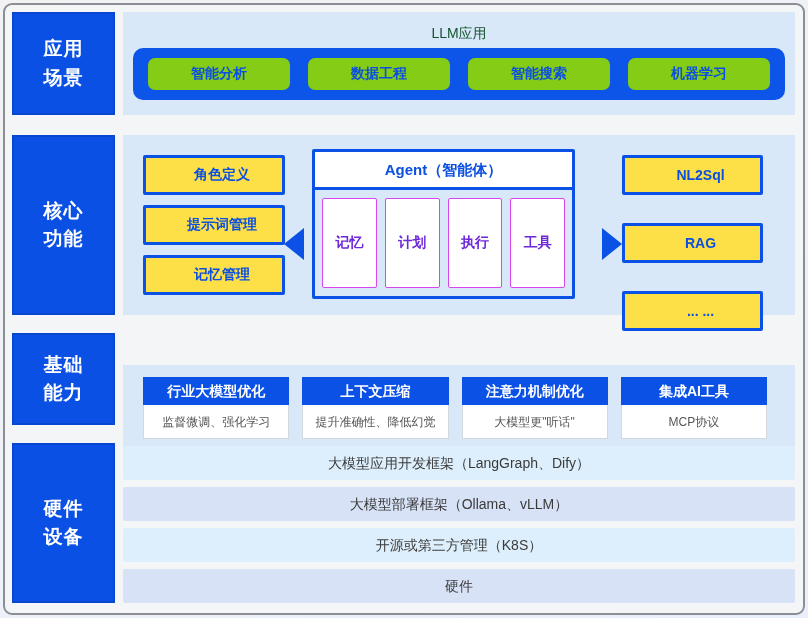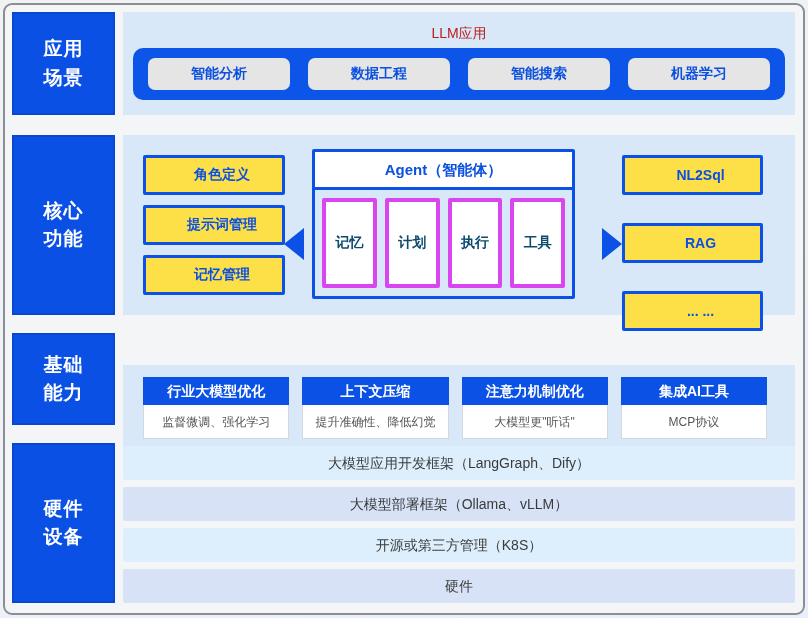--- a/index.html
+++ b/index.html
@@ -17,42 +17,42 @@
   .lbox3{top:333px;height:92px;}
   .lbox4{top:443px;height:160px;}
 
   
   .panel{position:absolute;left:123px;width:672px;background:#d9e8f8;box-sizing:border-box;}
   .p1{top:12px;height:103px;}
   .p2{top:135px;height:180px;}
   .p3{top:333px;height:92px;display:flex;gap:13px;padding:12px 28px 0 20px;margin-top:32px;}
 
   
-  .p1-title{padding-top:8px;height:26px;line-height:26px;text-align:center;color:#b91c1c;font-size:14px;}
+  .p1-title{padding-top:8px;height:26px;line-height:26px;text-align:center;color:#14532d;font-size:14px;}
   .p1-bar{margin:2px 10px 0 10px;height:52px;background:#0d55e8;border-radius:10px;box-sizing:border-box;
           display:flex;gap:18px;padding:10px 15px;}
-  .pill{flex:1;background:#e5e5e5;border-radius:7px;display:flex;align-items:center;justify-content:center;
+  .pill{flex:1;background:#84cc16;border-radius:7px;display:flex;align-items:center;justify-content:center;
         color:#0b50e0;font-weight:bold;font-size:14px;}
 
   
   .stack{position:absolute;display:flex;flex-direction:column;}
   .left-stack{left:20px;top:20px;width:142px;gap:10px;}
   .right-stack{left:499px;top:20px;width:141px;gap:28px;}
   .bluebox{height:40px;background:#fde047;border:3px solid #0b51e5;box-sizing:border-box;border-radius:2px;
            display:flex;align-items:center;justify-content:center;color:#0b50e0;font-weight:bold;font-size:14px;padding-left:16px;}
   .tri{position:absolute;width:0;height:0;border-top:16px solid transparent;border-bottom:16px solid transparent;}
   .tri-left{left:161px;top:93px;border-right:20px solid #0b51e5;}
   .tri-right{left:479px;top:93px;border-left:20px solid #0b51e5;}
   .agent{position:absolute;left:189px;top:14px;width:263px;height:150px;border:3px solid #0b51e5;box-sizing:border-box;
          background:#d9e8f8;border-radius:2px;}
   .agent-head{height:35px;line-height:35px;background:#fff;border-bottom:3px solid #0b51e5;text-align:center;
               color:#0b50e0;font-weight:bold;font-size:15px;}
   .agent-body{display:flex;gap:8px;padding:8px 7px;height:90px;}
-  .agent-part{flex:1;background:#fff;border:4px solid #d946ef;box-sizing:border-box;border-radius:2px;
-              display:flex;align-items:center;justify-content:center;color:#0c4a6e;font-weight:bold;font-size:14px;}
+  .agent-part{flex:1;background:#fff;border:1px solid #d946ef;box-sizing:border-box;border-radius:2px;
+              display:flex;align-items:center;justify-content:center;color:#6d28d9;font-weight:bold;font-size:14px;}
 
   
   .card{flex:1;display:flex;flex-direction:column;}
   .card-h{height:28px;line-height:28px;background:#0b51e5;color:#fff;font-weight:bold;font-size:14px;text-align:center;}
   .card-b{height:34px;line-height:34px;background:#fff;border:1px solid #d3d8df;border-top:none;box-sizing:border-box;
           color:#555;font-size:12px;text-align:center;white-space:nowrap;overflow:hidden;}
 
   
   .hbar{position:absolute;left:123px;width:672px;height:34px;line-height:34px;text-align:center;border-radius:2px;
         color:#3b3b3b;font-size:14px;}

